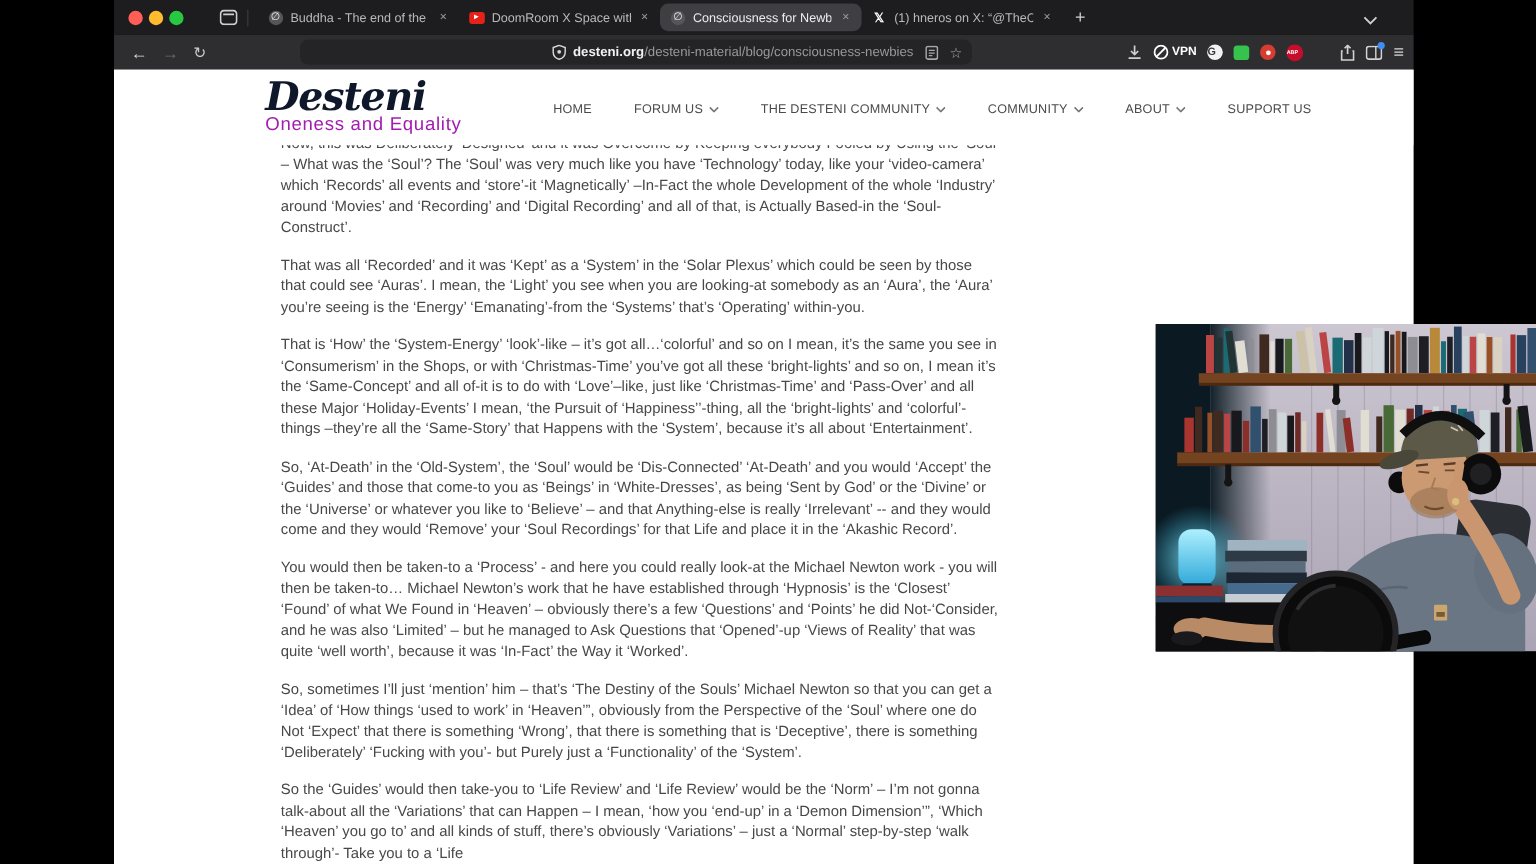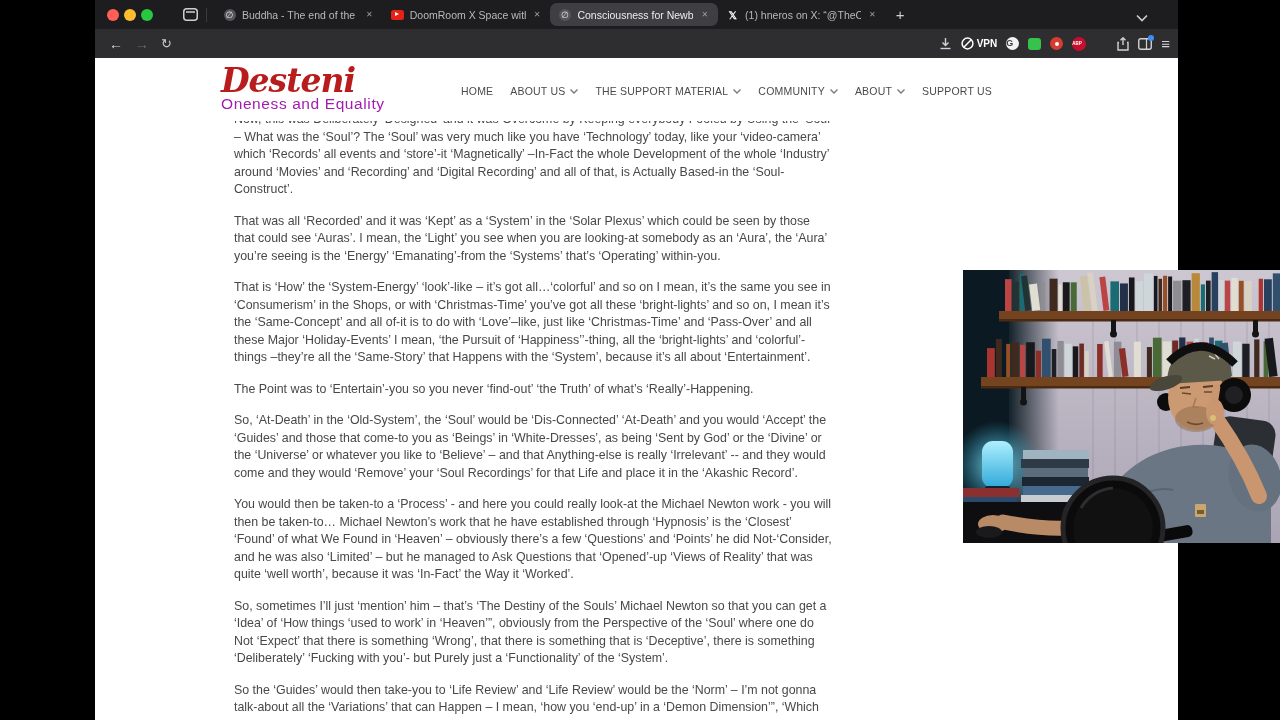--- a/index.html
+++ b/index.html
@@ -60,23 +60,23 @@
   #icon-dots i{background:#8a2a22;border-radius:1px;}
   #icon-menu{color:#d2d2d5;font-size:15px;font-weight:700;}
 
   
   #page{position:absolute;left:0;top:58px;width:1083px;height:662px;background:#fff;overflow:hidden;}
   #article{position:absolute;left:139px;top:53px;width:599px;z-index:1;}
   #article p{margin:0 0 14px 0;font-size:12.4px;line-height:17.5px;color:#484848;}
   #site-header{position:absolute;left:0;top:0;width:1083px;height:63px;background:#fff;z-index:2;}
   #logo{position:absolute;left:126px;top:6px;cursor:pointer;}
   #logo-title{font-family:"DejaVu Serif",serif;font-style:italic;font-weight:700;font-size:33px;
-    color:#b91c1c;line-height:34px;letter-spacing:-1px;}
+    color:#0f172a;line-height:34px;letter-spacing:-1px;}
   #logo-sub{font-size:15.5px;color:#a21caf;letter-spacing:0.6px;margin-top:-3px;}
-  #mainnav{position:absolute;left:366px;top:27px;display:flex;align-items:center;gap:17px;}
+  #mainnav{position:absolute;left:366px;top:27px;display:flex;align-items:center;gap:35px;}
   .nav-item{display:flex;align-items:center;gap:5px;cursor:pointer;}
   .nav-item span{font-size:10.5px;color:#4a4a4a;letter-spacing:0.2px;}
   #search-wrap{position:absolute;left:802px;top:20px;display:flex;}
   #search-input{width:74px;height:25px;border:1px solid #ccc;border-right:none;padding:0 7px;
     font-size:11.5px;color:#555;outline:none;}
   #search-input::placeholder{color:#9b9b9b;}
   #search-btn{width:50px;height:27px;background:#4a90bd;border:none;cursor:pointer;
     display:flex;align-items:center;justify-content:center;}
 
   
@@ -133,20 +133,36 @@
             <polyline points="1,1.5 6,6.5 11,1.5" fill="none" stroke="#cfcfd2" stroke-width="1.6"></polyline>
           </svg>
       </div>
     </div>
 
     <div id="toolbar">
       <span class="navbtn" id="btn-back">←</span>
       <span class="navbtn" id="btn-fwd">→</span>
       <span class="navbtn" id="btn-reload">↻</span>
 
+      <div id="urlpill">
+        <svg width="12" height="13" viewBox="0 0 12 13" style="margin-right:6px;flex:0 0 auto;">
+            <path d="M6 0.8 L11 2.6 V6.5 C11 9.5 8.8 11.6 6 12.4 C3.2 11.6 1 9.5 1 6.5 V2.6 Z" fill="none" stroke="#d8d8da" stroke-width="1.2"></path>
+            <circle cx="6" cy="6.2" r="1.6" fill="#d8d8da"></circle>
+          </svg>
+        <span id="urltext"><span class="dom">desteni.org</span><span class="path">/desteni-material/blog/consciousness-newbies</span></span>
+        <span id="pill-icons">
+          <svg width="11" height="12" viewBox="0 0 11 12">
+              <rect x="0.75" y="0.75" width="9.5" height="10.5" rx="1.5" fill="none" stroke="#a8a8ac" stroke-width="1.3"></rect>
+              <line x1="3" y1="4" x2="8" y2="4" stroke="#a8a8ac" stroke-width="1.1"></line>
+              <line x1="3" y1="6.2" x2="8" y2="6.2" stroke="#a8a8ac" stroke-width="1.1"></line>
+              <line x1="3" y1="8.4" x2="6" y2="8.4" stroke="#a8a8ac" stroke-width="1.1"></line>
+            </svg>
+          <span style="color:#a8a8ac;font-size:12px;line-height:1;">☆</span>
+        </span>
+      </div>
 
       <div id="ext-cluster">
         <span class="ext">
           <svg width="13" height="13" viewBox="0 0 13 13">
               <path d="M6.5 1 V8 M3.5 5.5 L6.5 8.5 L9.5 5.5" fill="none" stroke="#d2d2d5" stroke-width="1.4"></path>
               <path d="M1.5 11.5 H11.5" stroke="#d2d2d5" stroke-width="1.4"></path>
             </svg>
         </span>
         <span class="ext" id="vpn-badge">
           <svg width="13" height="13" viewBox="0 0 13 13">
@@ -185,44 +201,43 @@
         </span>
         <span class="ext" id="icon-menu">≡</span>
       </div>
     </div>
 
     <div id="page">
       <div id="article">
         <p>Now, this was Deliberately ‘Designed’ and it was Overcome by Keeping everybody Fooled by Using the ‘Soul’ – What was the ‘Soul’? The ‘Soul’ was very much like you have ‘Technology’ today, like your ‘video-camera’ which ‘Records’ all events and ‘store’-it ‘Magnetically’ –In-Fact the whole Development of the whole ‘Industry’ around ‘Movies’ and ‘Recording’ and ‘Digital Recording’ and all of that, is Actually Based-in the ‘Soul-Construct’.</p>
         <p>That was all ‘Recorded’ and it was ‘Kept’ as a ‘System’ in the ‘Solar Plexus’ which could be seen by those that could see ‘Auras’. I mean, the ‘Light’ you see when you are looking-at somebody as an ‘Aura’, the ‘Aura’ you’re seeing is the ‘Energy’ ‘Emanating’-from the ‘Systems’ that’s ‘Operating’ within-you.</p>
         <p>That is ‘How’ the ‘System-Energy’ ‘look’-like – it’s got all…‘colorful’ and so on I mean, it’s the same you see in ‘Consumerism’ in the Shops, or with ‘Christmas-Time’ you’ve got all these ‘bright-lights’ and so on, I mean it’s the ‘Same-Concept’ and all of-it is to do with ‘Love’–like, just like ‘Christmas-Time’ and ‘Pass-Over’ and all these Major ‘Holiday-Events’ I mean, ‘the Pursuit of ‘Happiness’’-thing, all the ‘bright-lights’ and ‘colorful’-things –they’re all the ‘Same-Story’ that Happens with the ‘System’, because it’s all about ‘Entertainment’.</p>
-        <p>The Point was to ‘Entertain’-you so you never ‘find-out’ ‘the Truth’ of what’s ‘Really’-Happening.</p>
         <p>So, ‘At-Death’ in the ‘Old-System’, the ‘Soul’ would be ‘Dis-Connected’ ‘At-Death’ and you would ‘Accept’ the ‘Guides’ and those that come-to you as ‘Beings’ in ‘White-Dresses’, as being ‘Sent by God’ or the ‘Divine’ or the ‘Universe’ or whatever you like to ‘Believe’ – and that Anything-else is really ‘Irrelevant’ -- and they would come and they would ‘Remove’ your ‘Soul Recordings’ for that Life and place it in the ‘Akashic Record’.</p>
         <p>You would then be taken-to a ‘Process’ - and here you could really look-at the Michael Newton work - you will then be taken-to…  Michael Newton’s work that he have established through ‘Hypnosis’ is the ‘Closest’ ‘Found’ of what We Found in ‘Heaven’ – obviously there’s a few ‘Questions’ and ‘Points’ he did Not-‘Consider, and he was also ‘Limited’ – but he managed to Ask Questions that ‘Opened’-up ‘Views of Reality’ that was quite ‘well worth’, because it was ‘In-Fact’ the Way it ‘Worked’.</p>
         <p>So, sometimes I’ll just ‘mention’ him – that’s ‘The Destiny of the Souls’ Michael Newton so that you can get a ‘Idea’ of ‘How things ‘used to work’ in ‘Heaven’”, obviously from the Perspective of the ‘Soul’ where one do Not ‘Expect’ that there is something ‘Wrong’, that there is something that is ‘Deceptive’, there is something ‘Deliberately’ ‘Fucking with you’- but Purely just a ‘Functionality’ of the ‘System’.</p>
         <p>So the ‘Guides’ would then take-you to ‘Life Review’ and ‘Life Review’ would be the ‘Norm’ – I’m not gonna talk-about all the ‘Variations’ that can Happen – I mean, ‘how you ‘end-up’ in a ‘Demon Dimension’”, ‘Which ‘Heaven’ you go to’ and all kinds of stuff, there’s obviously ‘Variations’ – just a ‘Normal’ step-by-step ‘walk through’- Take you to a ‘Life</p>
       </div>
 
       <div id="site-header">
         <div id="logo">
           <div id="logo-title">Desteni</div>
           <div id="logo-sub">Oneness and Equality</div>
         </div>
         <div id="mainnav">
           <div class="nav-item">
               <span>HOME</span>
             </div>
           <div class="nav-item">
-              <span>ABOUT US</span>
+              <span>FORUM US</span>
             <svg width="8" height="5" viewBox="0 0 8 5">
                 <polyline points="0.5,0.5 4,4 7.5,0.5" fill="none" stroke="#777" stroke-width="1.3"></polyline>
               </svg>
             </div>
           <div class="nav-item">
-              <span>THE SUPPORT MATERIAL</span>
+              <span>THE DESTENI COMMUNITY</span>
             <svg width="8" height="5" viewBox="0 0 8 5">
                 <polyline points="0.5,0.5 4,4 7.5,0.5" fill="none" stroke="#777" stroke-width="1.3"></polyline>
               </svg>
             </div>
           <div class="nav-item">
               <span>COMMUNITY</span>
             <svg width="8" height="5" viewBox="0 0 8 5">
                 <polyline points="0.5,0.5 4,4 7.5,0.5" fill="none" stroke="#777" stroke-width="1.3"></polyline>
               </svg>
             </div>

